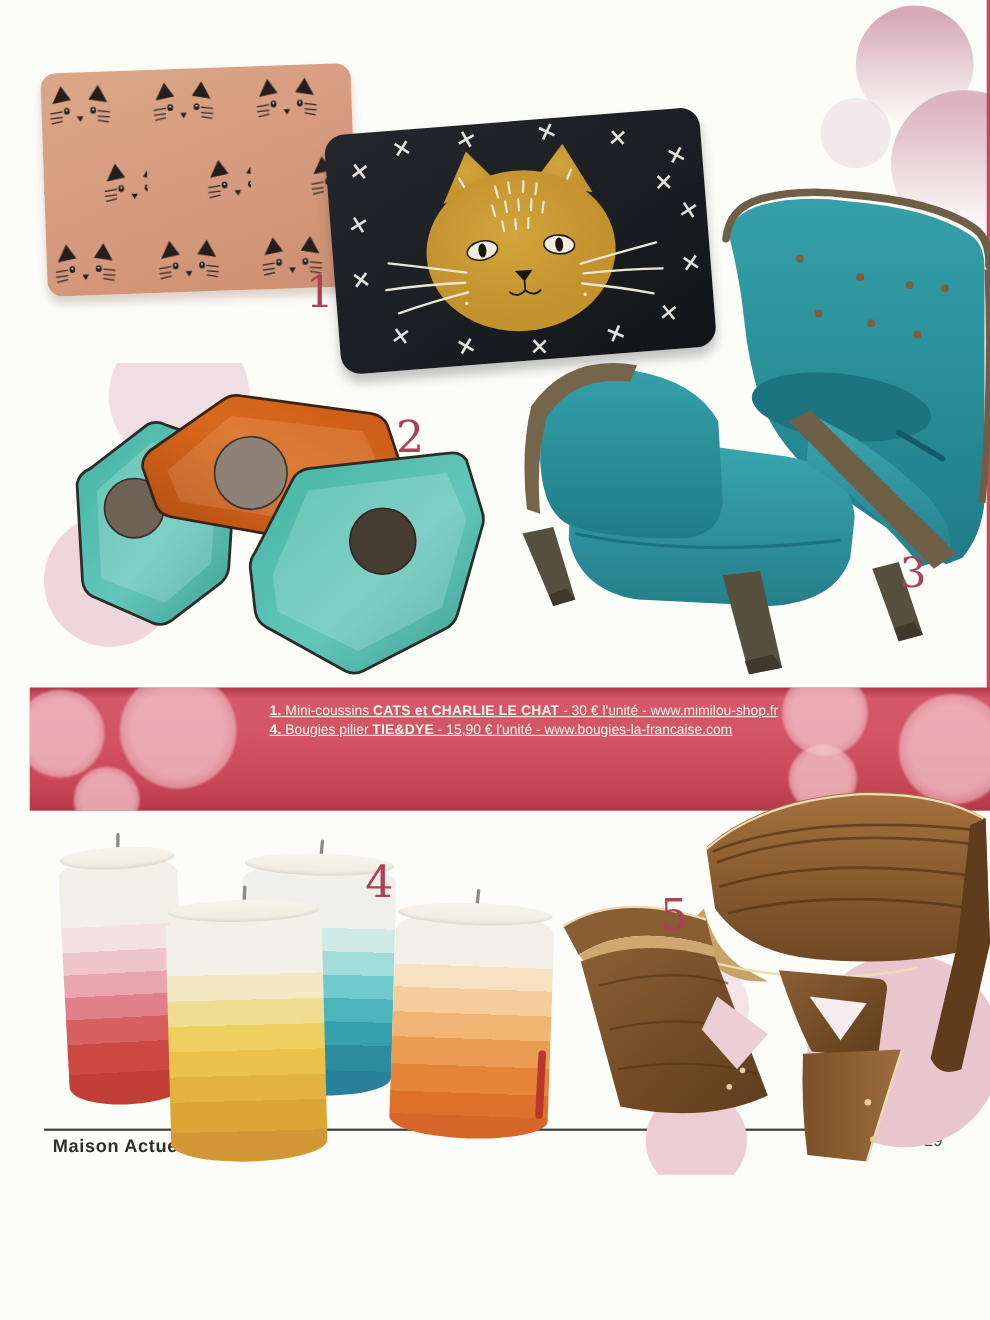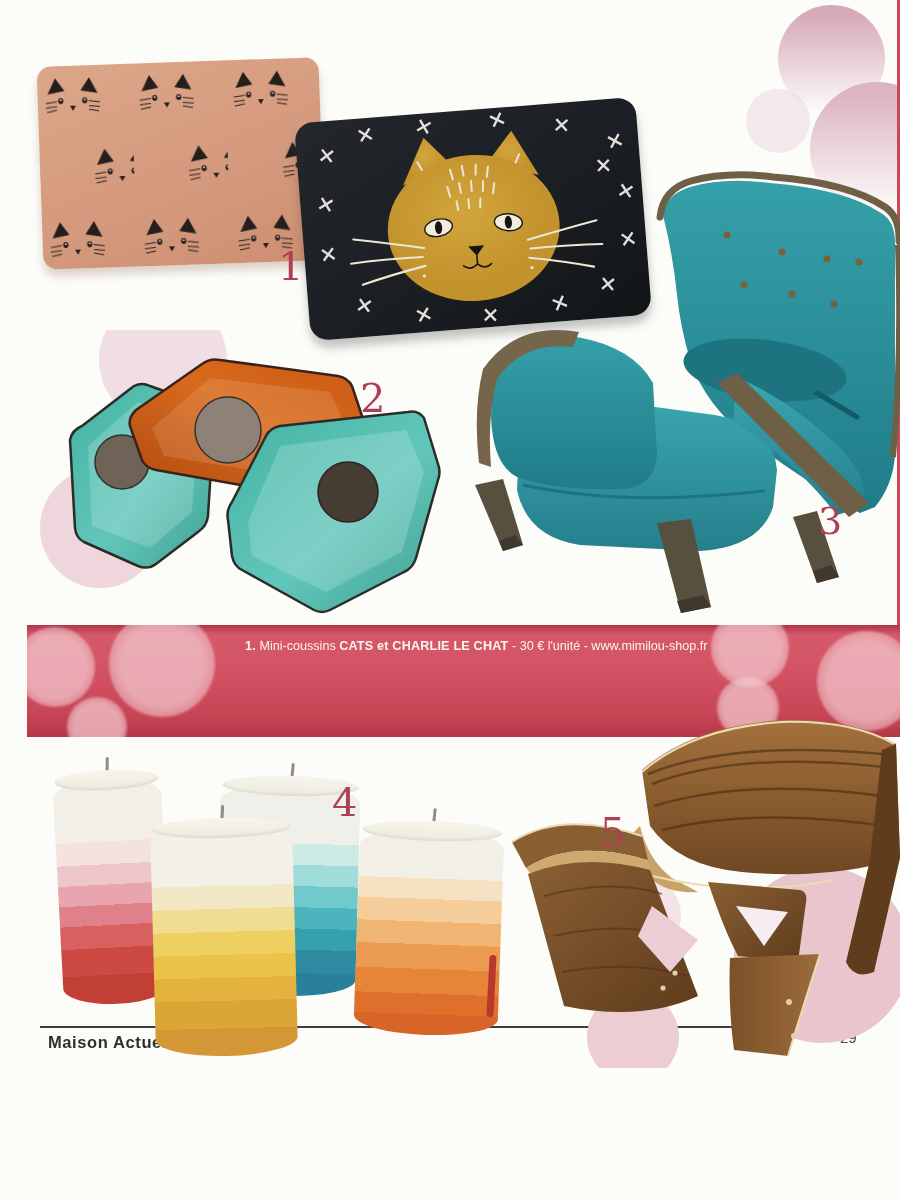--- a/index.html
+++ b/index.html
@@ -17,21 +17,21 @@
     box-shadow:0 7px 9px rgba(140,100,80,.28);z-index:12;}
   .cushion-charlie{left:302px;top:110px;width:342px;height:218px;transform:rotate(-4.5deg);
     background:linear-gradient(150deg,#23262b 0%,#1b1e22 55%,#121518 100%);
     border-radius:18px;box-shadow:0 8px 10px rgba(60,60,60,.3);z-index:13;}
   
   .banner{position:absolute;left:27px;top:625px;width:873px;height:112px;overflow:hidden;z-index:15;
     background:linear-gradient(180deg,#b03648 0%,#d5596a 9%,#d25364 42%,#c84656 78%,#b53748 100%);}
   .banner .bcirc{position:absolute;border-radius:50%;
     background:radial-gradient(circle,rgba(244,204,209,.72) 0 55%,rgba(244,204,209,.12) 100%);
     filter:blur(1px);}
-  .plist{position:absolute;left:218px;top:13px;color:#fdf4ec;font-size:12.6px;line-height:16.5px;}
+  .plist{position:absolute;left:218px;top:13px;color:#fdf4ec;font-size:12.6px;line-height:16.5px;text-decoration:underline;}
   .plist b{font-weight:700;letter-spacing:.2px;}
   
   .marker{position:absolute;font-family:"DejaVu Serif",serif;color:#ad4055;z-index:40;line-height:1;}
   
   .candle{position:absolute;}
   .candle .body{position:absolute;left:0;right:0;top:8px;bottom:0;border-radius:50%/18px;}
   .candle .topface{position:absolute;left:2px;right:2px;top:0;height:20px;border-radius:50%;
     background:linear-gradient(180deg,#f7f4ec,#eeeade);box-shadow:inset 0 -2px 3px rgba(0,0,0,.07);}
   .candle .wick{position:absolute;top:-13px;left:50%;width:2.5px;height:17px;background:#8e8d85;
     transform:rotate(4deg);border-radius:2px;}
@@ -250,20 +250,21 @@
 
   <div class="banner">
     <div class="bcirc" style="left:-12px;top:2px;width:80px;height:80px;"></div>
     <div class="bcirc" style="left:82px;top:-14px;width:106px;height:106px;"></div>
     <div class="bcirc" style="left:40px;top:72px;width:60px;height:60px;"></div>
     <div class="bcirc" style="left:684px;top:-16px;width:78px;height:78px;"></div>
     <div class="bcirc" style="left:790px;top:6px;width:100px;height:100px;"></div>
     <div class="bcirc" style="left:690px;top:52px;width:62px;height:62px;"></div>
     <div class="plist">
       <div><b>1.</b><span> Mini-coussins </span><b>CATS et CHARLIE LE CHAT</b><span> - 30 € l'unité - www.mimilou-shop.fr</span></div>
+      <div><b>4.</b><span> Bougies pilier </span><b>TIE&amp;DYE</b><span> - 15,90 € l'unité - www.bougies-la-francaise.com</span></div>
     </div>
   </div>
 
   <div class="foot-rule"></div>
 
   <div class="candle" style="left:58px;top:770px;width:108px;height:234px;transform:rotate(-3deg);z-index:21;">
     <div class="wick"></div>
     <div class="body" style="background: linear-gradient(rgb(242, 239, 230) 0%, rgb(242, 239, 230) 28%, rgb(243, 226, 222) 28%, rgb(243, 226, 222) 38%, rgb(238, 198, 201) 38%, rgb(238, 198, 201) 47%, rgb(232, 165, 174) 47%, rgb(232, 165, 174) 56%, rgb(224, 128, 138) 56%, rgb(224, 128, 138) 65%, rgb(216, 96, 94) 65%, rgb(216, 96, 94) 75%, rgb(204, 74, 67) 75%, rgb(204, 74, 67) 87%, rgb(194, 63, 54) 87%, rgb(194, 63, 54) 100%);"></div>
     <div class="topface"></div>
   </div>

